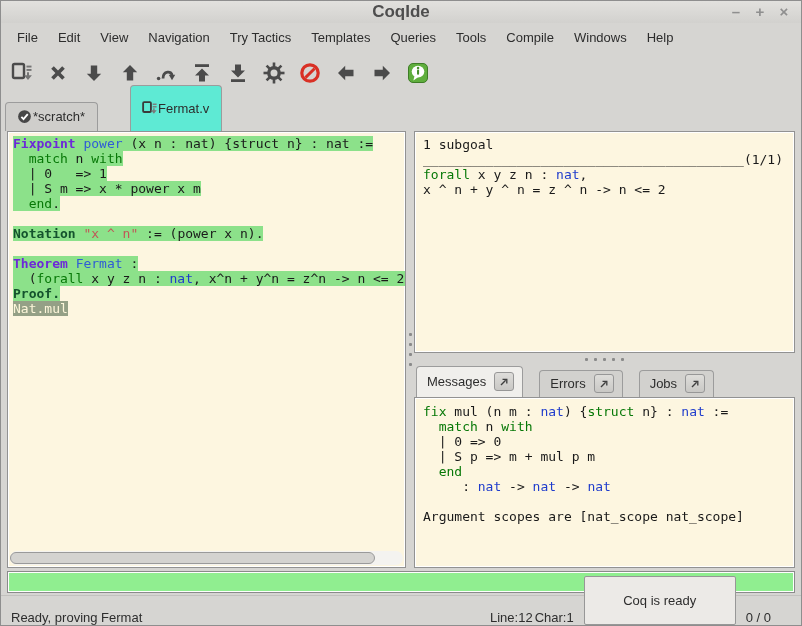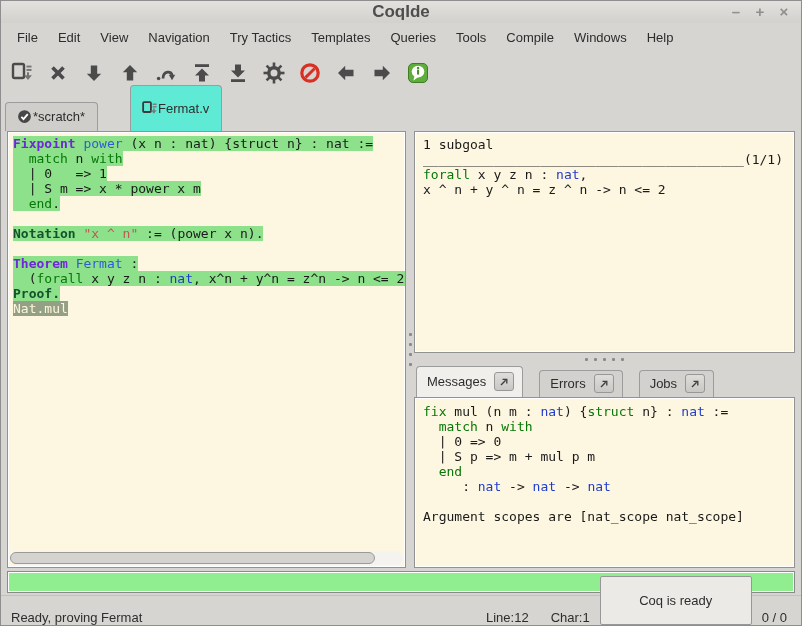--- a/index.html
+++ b/index.html
@@ -71,25 +71,25 @@
                justify-content:center; }
   .detach-btn svg{ width:12px; height:12px; }
   .msg-content{ flex:1 1 auto; padding:6px 8px; overflow:hidden; }
 
   
   .progress-wrap{ flex:0 0 auto; padding:3px 6px 2px 6px; }
   .progress{ height:22px; border:1px solid #8a8a8a; box-shadow:inset 0 0 0 1px #ffffff; }
   .statusbar{ height:30px; flex:0 0 auto; display:flex; align-items:flex-end;
               font-size:13px; color:#2d2d2d; padding:0 10px; border-top:1px solid #c2c1be; }
   .status-left{ flex:1 1 auto; }
-  .pos-label{ margin-left:22px; }
+  .pos-label{ margin-left:2px; }
   .pos-val{ margin-left:0; }
   .coq-state{ border:1px solid #979797; border-radius:2px; background:#eceae7;
               padding:16px 0; width:152px; text-align:center; margin:0 10px; }
-  .counter{ margin-right:4px; }
+  .counter{ margin-right:20px; }
 </style>
 </head>
 <body>
 
 <div class="window">
 
   <div class="titlebar">
     <div class="title">CoqIde</div>
     <div class="win-controls">
       <span class="win-btn">–</span>

